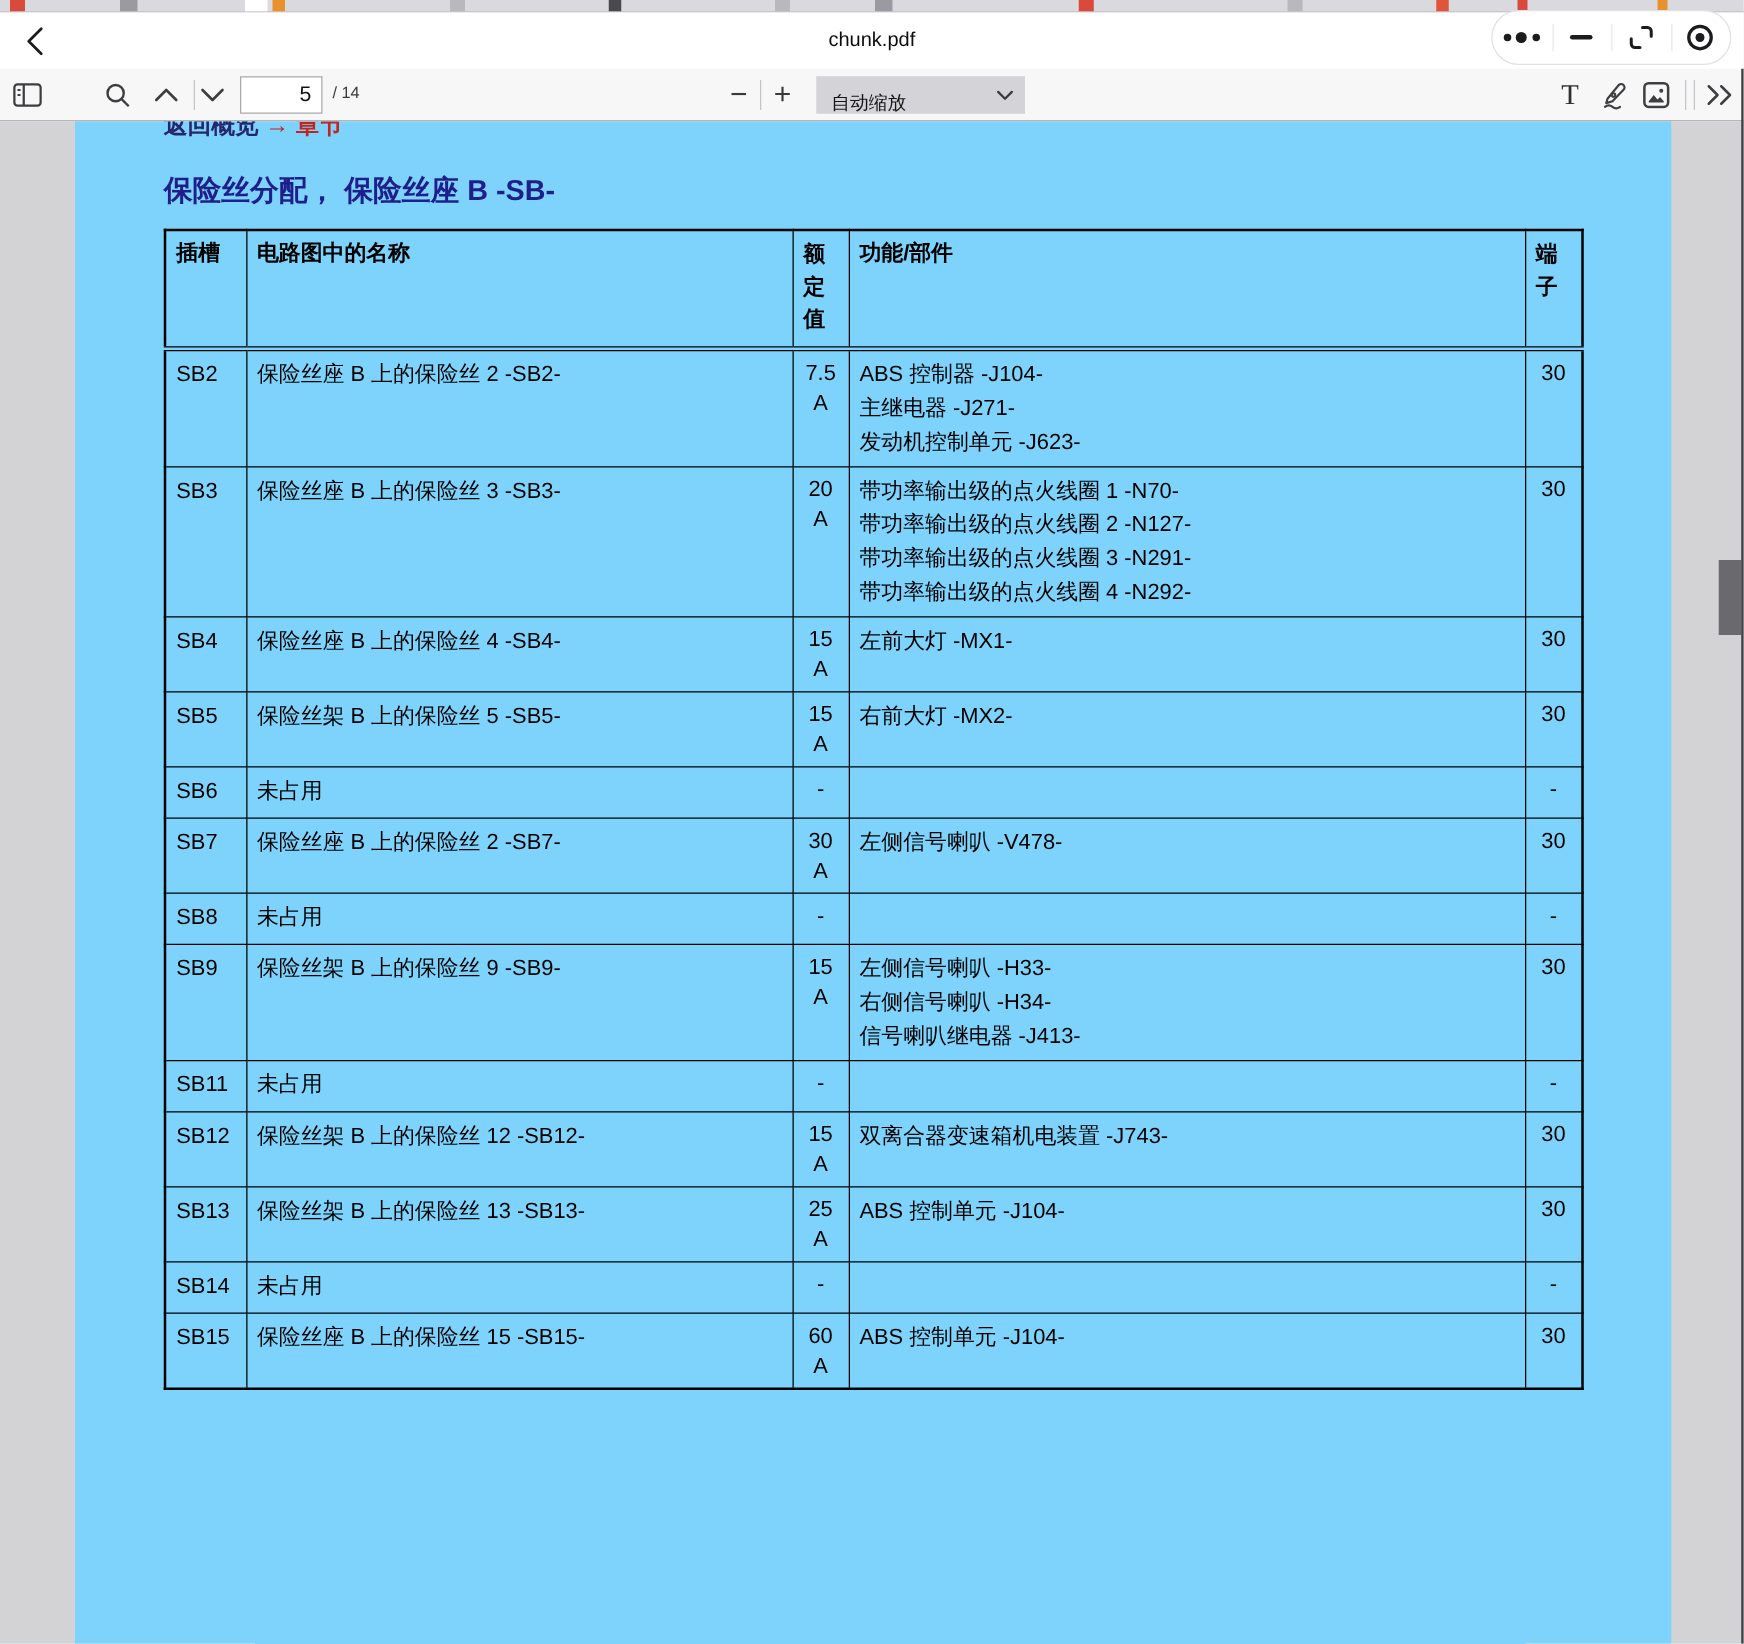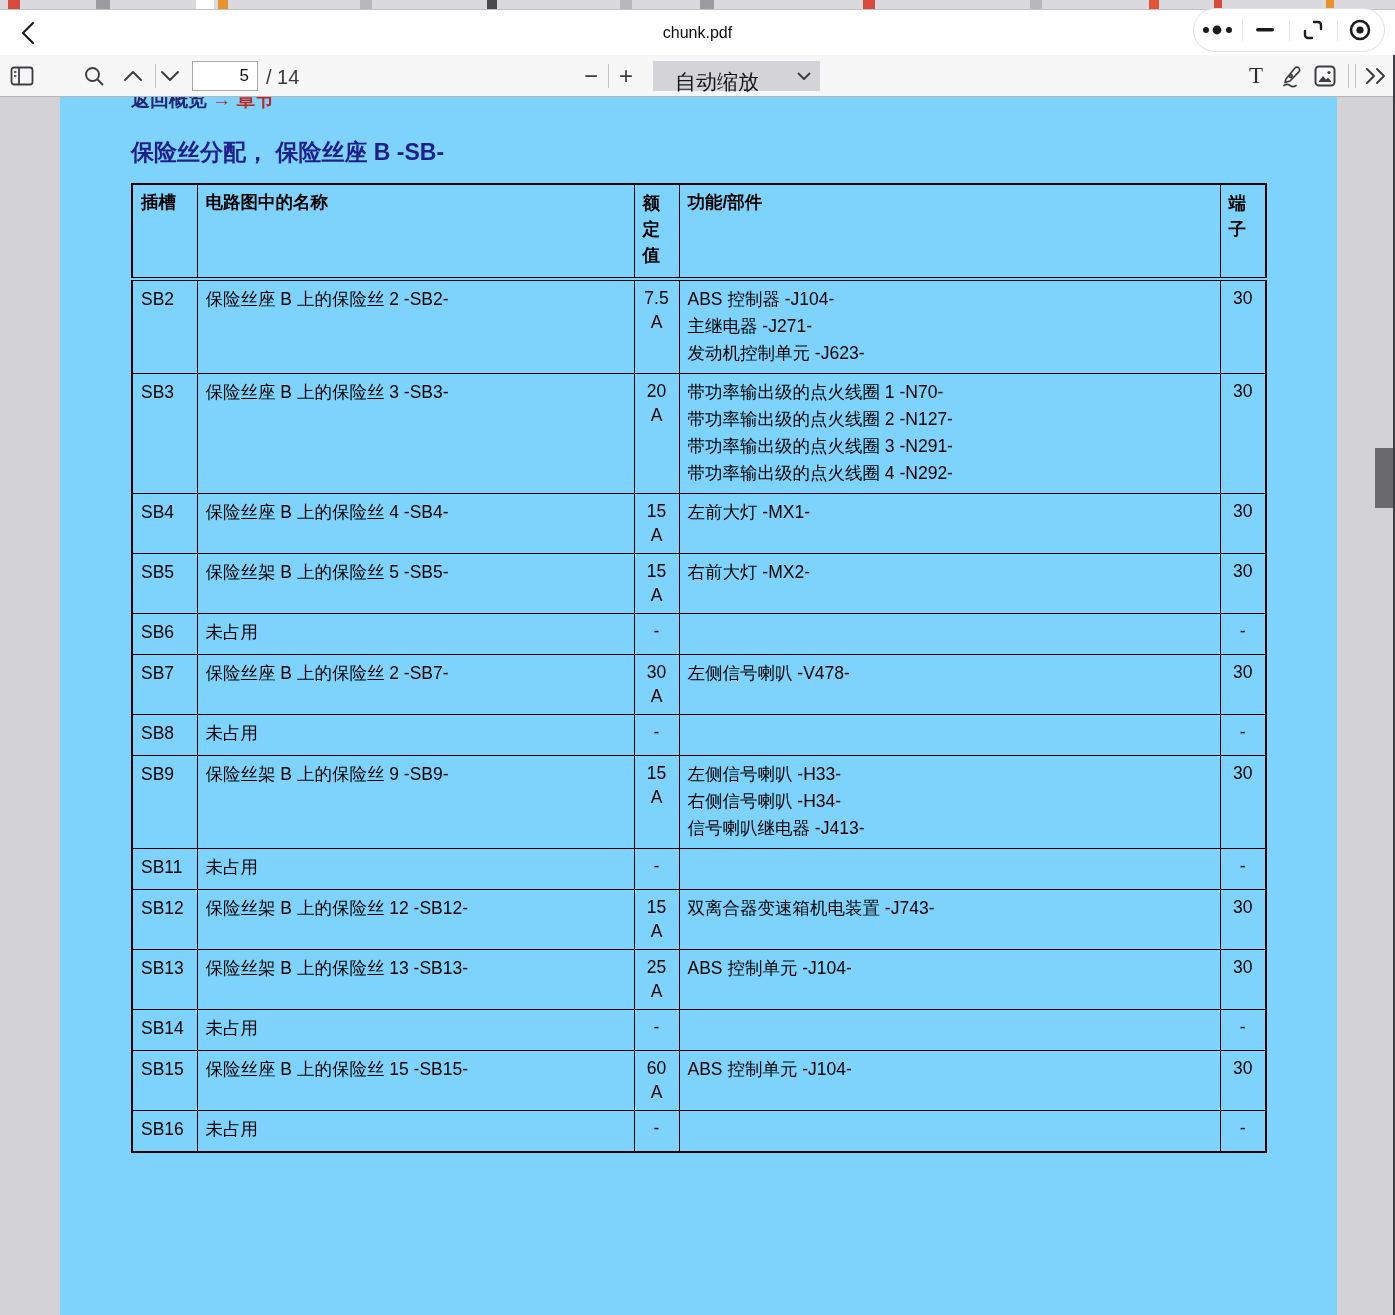--- a/index.html
+++ b/index.html
@@ -30,24 +30,24 @@
   
   .pdf-toolbar { position:absolute; left:0; top:55px; width:1395px; height:42px;
     background:#f7f7f8; border-bottom:1px solid #b5b5b8; }
   .tb-btn { position:absolute; top:5px; width:32px; height:32px;
     display:flex; align-items:center; justify-content:center; cursor:pointer; color:#3e3e42; }
   .tb-divider { position:absolute; top:9px; width:1px; height:24px; background:#c4c4c8; }
   .glyph-btn { font-size:24px; color:#3a3a3e; font-weight:400; line-height:1; }
   .page-input { position:absolute; left:192px; top:6px; width:66px; height:30px;
     border:1px solid #a9a9ad; background:#ffffff; font-size:17px; text-align:right;
     padding-right:8px; color:#111; font-family:inherit; }
-  .page-count { position:absolute; left:266px; top:11px; font-size:20px; color:#3a3a3e; }
+  .page-count { position:absolute; left:266px; top:11px; font-size:13px; color:#3a3a3e; }
   .zoom-select { position:absolute; left:653px; top:6px; width:167px; height:30px;
     background:#d4d4d8; display:flex; align-items:center; cursor:pointer; }
-  .zoom-select span { font-size:21px; color:#151515; padding-left:22px; flex:1;margin-top:12px; }
+  .zoom-select span { font-size:15px; color:#151515; padding-left:12px; flex:1;margin-top:12px; }
   .zoom-select svg { margin-right:9px; }
   .t-icon { font-family:"Liberation Serif","DejaVu Serif",serif; font-size:23px; color:#2e2e32; }
 
   
   .viewer { position:absolute; left:0; top:97px; width:1395px; height:1218px;
     background:#d3d3d6; overflow:hidden; }
   .pdf-page { position:absolute; left:60px; top:0; width:1277px; height:1218px;
     background:#7dd3fc; overflow:hidden; }
   .right-edge { position:absolute; right:0; top:55px; width:2px; height:1260px; background:#3f3f42; z-index:5; }
   .scroll-thumb { position:absolute; right:2px; top:351px; width:18px; height:60px;
@@ -397,27 +397,18 @@
             <td class="c-name">保险丝座 B 上的保险丝 15 -SB15-</td>
             <td class="c-rating">
               <div>60</div>
               <div>A</div>
             </td>
             <td class="c-func">
               <div>ABS 控制单元 -J104-</div>
             </td>
             <td class="c-term">30</td>
           </tr>
-          <tr class="row-empty">
-            <td class="c-slot">SB16</td>
-            <td class="c-name">未占用</td>
-            <td class="c-rating">
-              <div>-</div>
-            </td>
-            <td class="c-func"></td>
-            <td class="c-term">-</td>
-          </tr>
         </tbody>
     </table>
   </div>
   <div class="scroll-thumb"></div>
 </div>
 <div class="right-edge"></div>
 
 </body></html>

